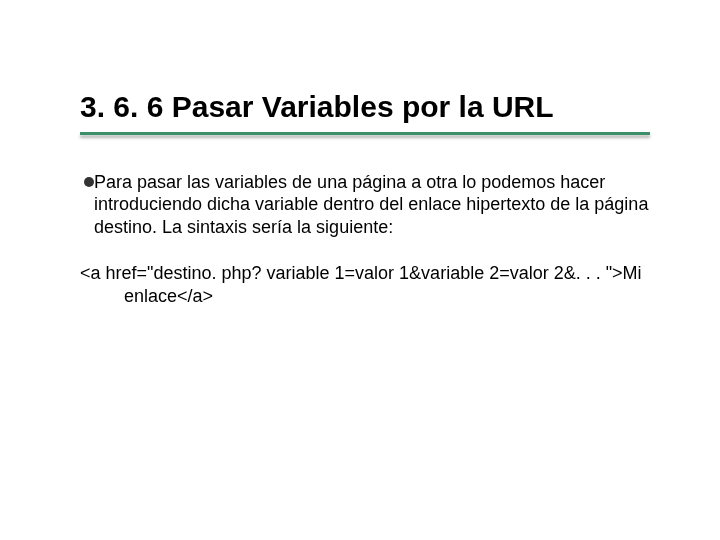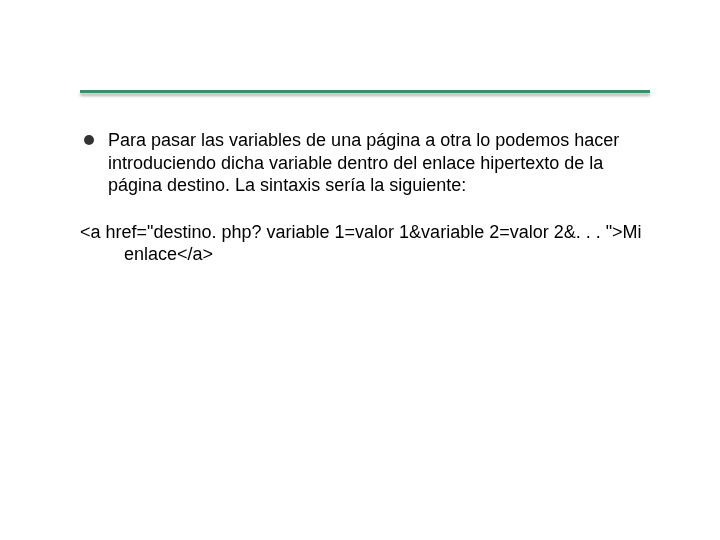--- a/index.html
+++ b/index.html
@@ -34,21 +34,20 @@
     font-size: 18px;
     line-height: 1.25;
     color: #000;
   }
   .body > .item {
     margin-bottom: 24px;
   }
   .bulleted {
     display: flex;
     align-items: flex-start;
-    gap: 14px;
     padding-left: 4px;
   }
   .bullet {
     flex: 0 0 auto;
     width: 10px;
     height: 10px;
     border-radius: 50%;
     background: #333;
     margin-top: 6px;
   }
@@ -60,20 +59,21 @@
     display: block;
     text-indent: -44px;
     padding-left: 44px;
   }
 </style>
 </head>
 <body>
 
 <div class="slide">
   <div class="title-wrap">
+    <div class="title">3. 6. 6 Pasar Variables por la URL</div>
     <div class="underline"></div>
   </div>
 
   <div class="body">
 
     <div class="item bulleted">
       <span class="bullet"></span>
       <span class="text">Para pasar las variables de una página a otra lo podemos hacer introduciendo dicha variable dentro del enlace hipertexto de la página destino. La sintaxis sería la siguiente:</span>
     </div>
 

